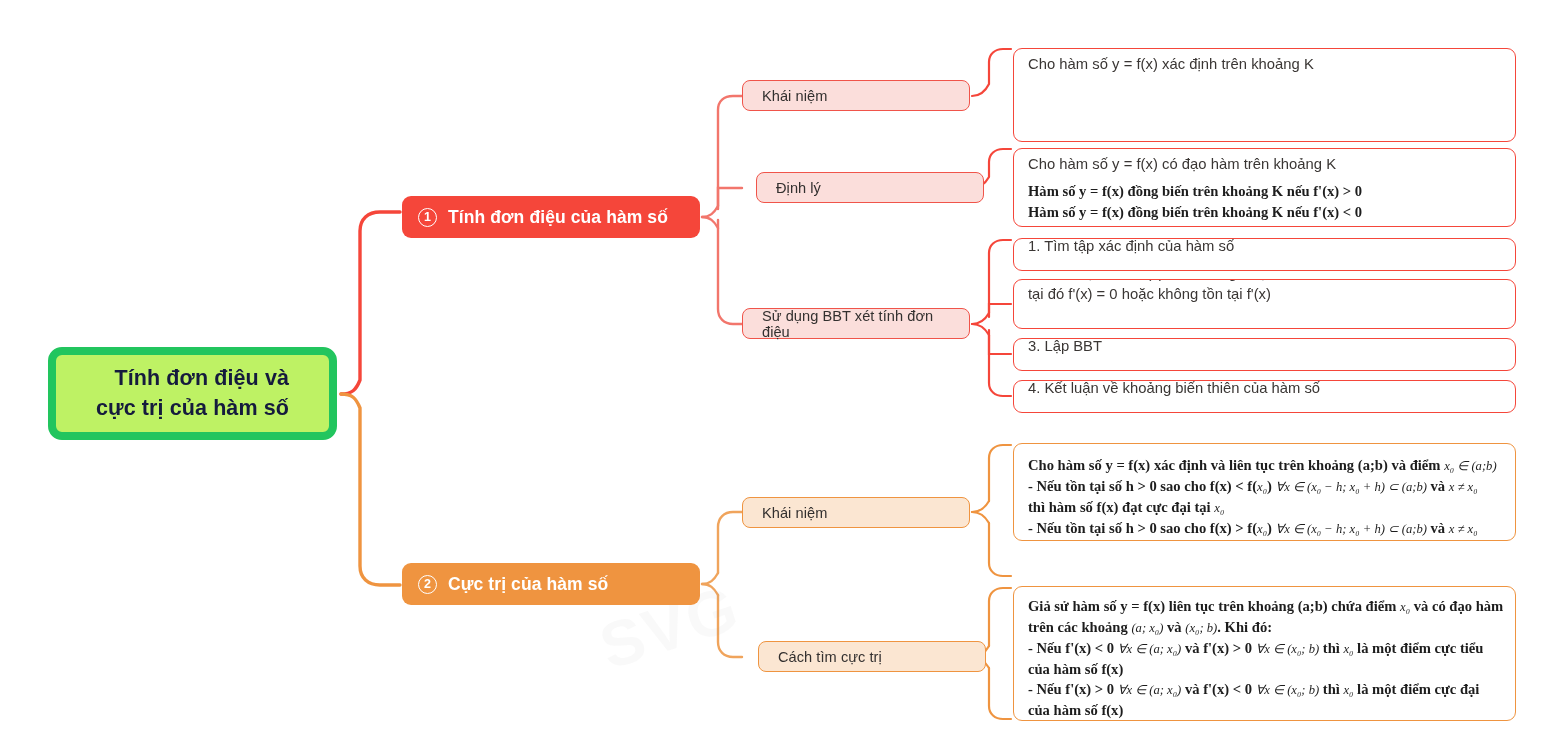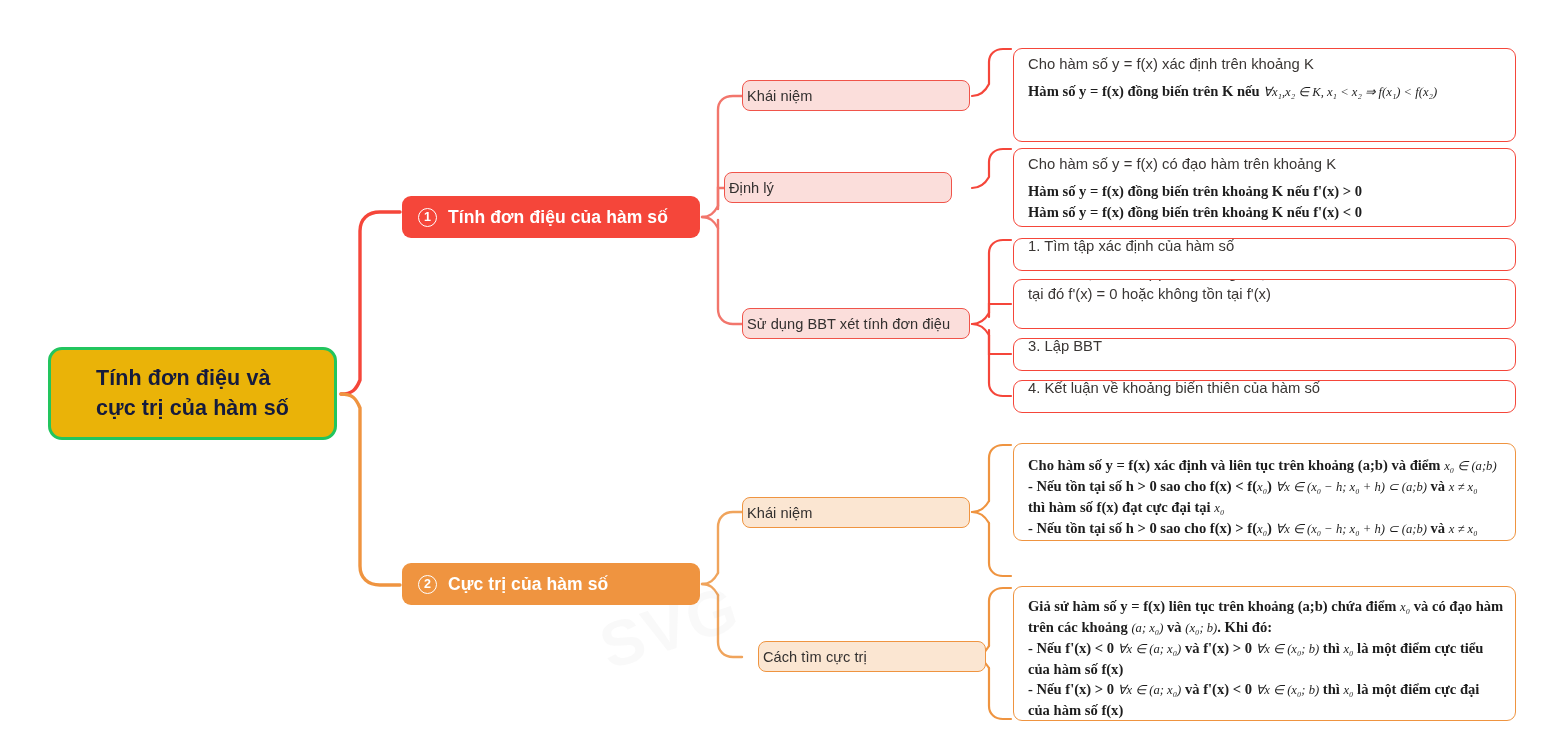--- a/index.html
+++ b/index.html
@@ -20,27 +20,27 @@
     left: 0; top: 0;
     width: 1566px; height: 739px;
     pointer-events: none;
   }
 
   
   .root-node {
     position: absolute;
     left: 48px; top: 347px;
     width: 289px; height: 93px;
-    border: 3px solid #22c55e;
+    border: 8px solid #22c55e;
     border-radius: 14px;
-    background: #eab308;
+    background: #bef264;
     display: flex;
     align-items: center;
     justify-content: center;
-    text-align: left;
+    text-align: right;
     z-index: 5;
   }
   .root-node .root-text {
     font-size: 21.5px;
     font-weight: bold;
     color: #151b3d;
     line-height: 1.35;
     letter-spacing: .1px;
     white-space: pre-line;
   }
@@ -78,30 +78,30 @@
   #branch-1 { left: 402px; top: 196px; width: 298px; background: #f5463a; }
   #branch-2 { left: 402px; top: 563px; width: 298px; background: #ef9440; }
 
   
   .sub {
     position: absolute;
     height: 31px;
     border-radius: 8px;
     display: flex;
     align-items: center;
-    padding: 0 4px;
+    padding: 0 19px;
     z-index: 5;
     font-size: 14.6px;
     letter-spacing: .05px;
   }
   .sub.red   { background: #fbdedb; border: 1.6px solid #f0544a; color: #33302f; }
   .sub.orange{ background: #fbe6d2; border: 1.6px solid #ef9440; color: #33302f; }
 
   #sub-1 { left: 742px; top: 80px;  width: 228px; }
-  #sub-2 { left: 724px; top: 172px; width: 228px; }
+  #sub-2 { left: 756px; top: 172px; width: 228px; }
   #sub-3 { left: 742px; top: 308px; width: 228px; }
   #sub-4 { left: 742px; top: 497px; width: 228px; }
   #sub-5 { left: 758px; top: 641px; width: 228px; }
 
   
   .leaf {
     position: absolute;
     border-radius: 9px;
     background: #ffffff;
     z-index: 4;
@@ -250,24 +250,20 @@
   <div class="sub orange" id="sub-4">
     <span>Khái niệm</span>
   </div>
   <div class="sub orange" id="sub-5">
     <span>Cách tìm cực trị</span>
   </div>
 
   <div class="leaf red" id="leaf-1">
     <div class="head">Cho hàm số y = f(x) xác định trên khoảng K</div>
     <div class="mathblock">
-      <div class="mathline">
-        <b>Hàm số y = f(x) đồng biến trên K nếu</b>
-        <span class="it">∀x₁,x₂ ∈ K, x₁ &lt; x₂ ⇒ f(x₁) &lt; f(x₂)</span>
-      </div>
     </div>
   </div>
 
   <div class="leaf red" id="leaf-2">
     <div class="head">Cho hàm số y = f(x) có đạo hàm trên khoảng K</div>
     <div class="mathblock">
       <div class="mathline">
         <b>Hàm số y = f(x) đồng biến trên khoảng K nếu f'(x) &gt; 0</b>
       </div>
       <div class="mathline">

